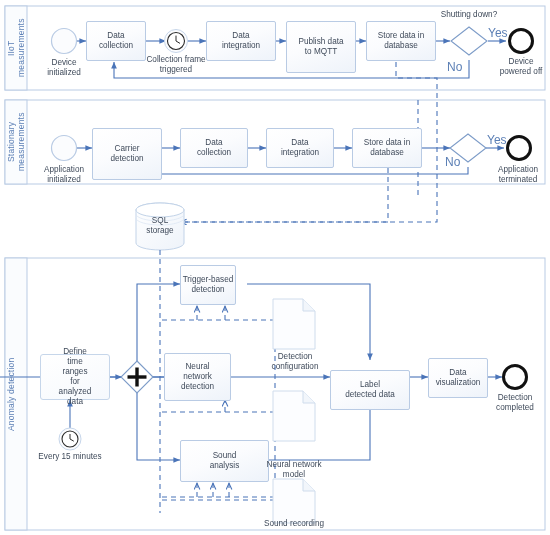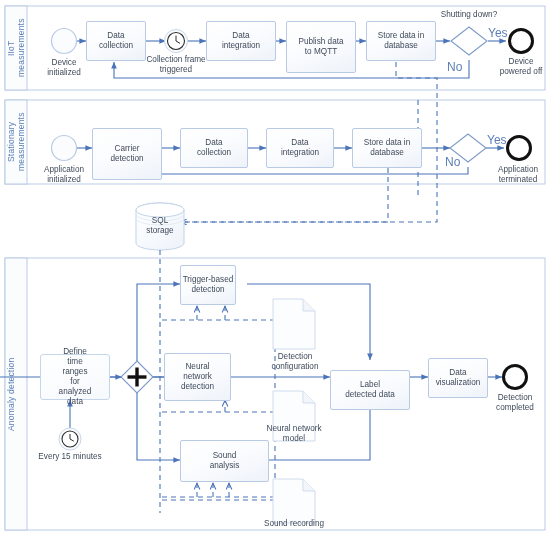--- a/index.html
+++ b/index.html
@@ -251,21 +251,21 @@
   </div>
   <div class="ann" style="left:255px;top:352px;width:80px;">Detection
 configuration</div>
 
   <div style="position:absolute;left:272px;top:390px;width:44px;height:52px;">
     <svg width="44" height="52">
       <path d="M1,1 L31,1 L43,13 L43,51 L1,51 Z" fill="#fcfdff" stroke="#cfdcec" stroke-width="1"></path>
       <path d="M31,1 L31,13 L43,13" fill="#f2f6fb" stroke="#cfdcec" stroke-width="1"></path>
     </svg>
   </div>
-  <div class="ann" style="left:248px;top:424px;width:92px;">Neural network
+  <div class="ann" style="left:248px;top:460px;width:92px;">Neural network
 model</div>
 
   <div style="position:absolute;left:272px;top:478px;width:44px;height:46px;">
     <svg width="44" height="46">
       <path d="M1,1 L31,1 L43,13 L43,45 L1,45 Z" fill="#fcfdff" stroke="#cfdcec" stroke-width="1"></path>
       <path d="M31,1 L31,13 L43,13" fill="#f2f6fb" stroke="#cfdcec" stroke-width="1"></path>
     </svg>
   </div>
   <div class="ann" style="left:248px;top:519px;width:92px;">Sound recording</div>
 

